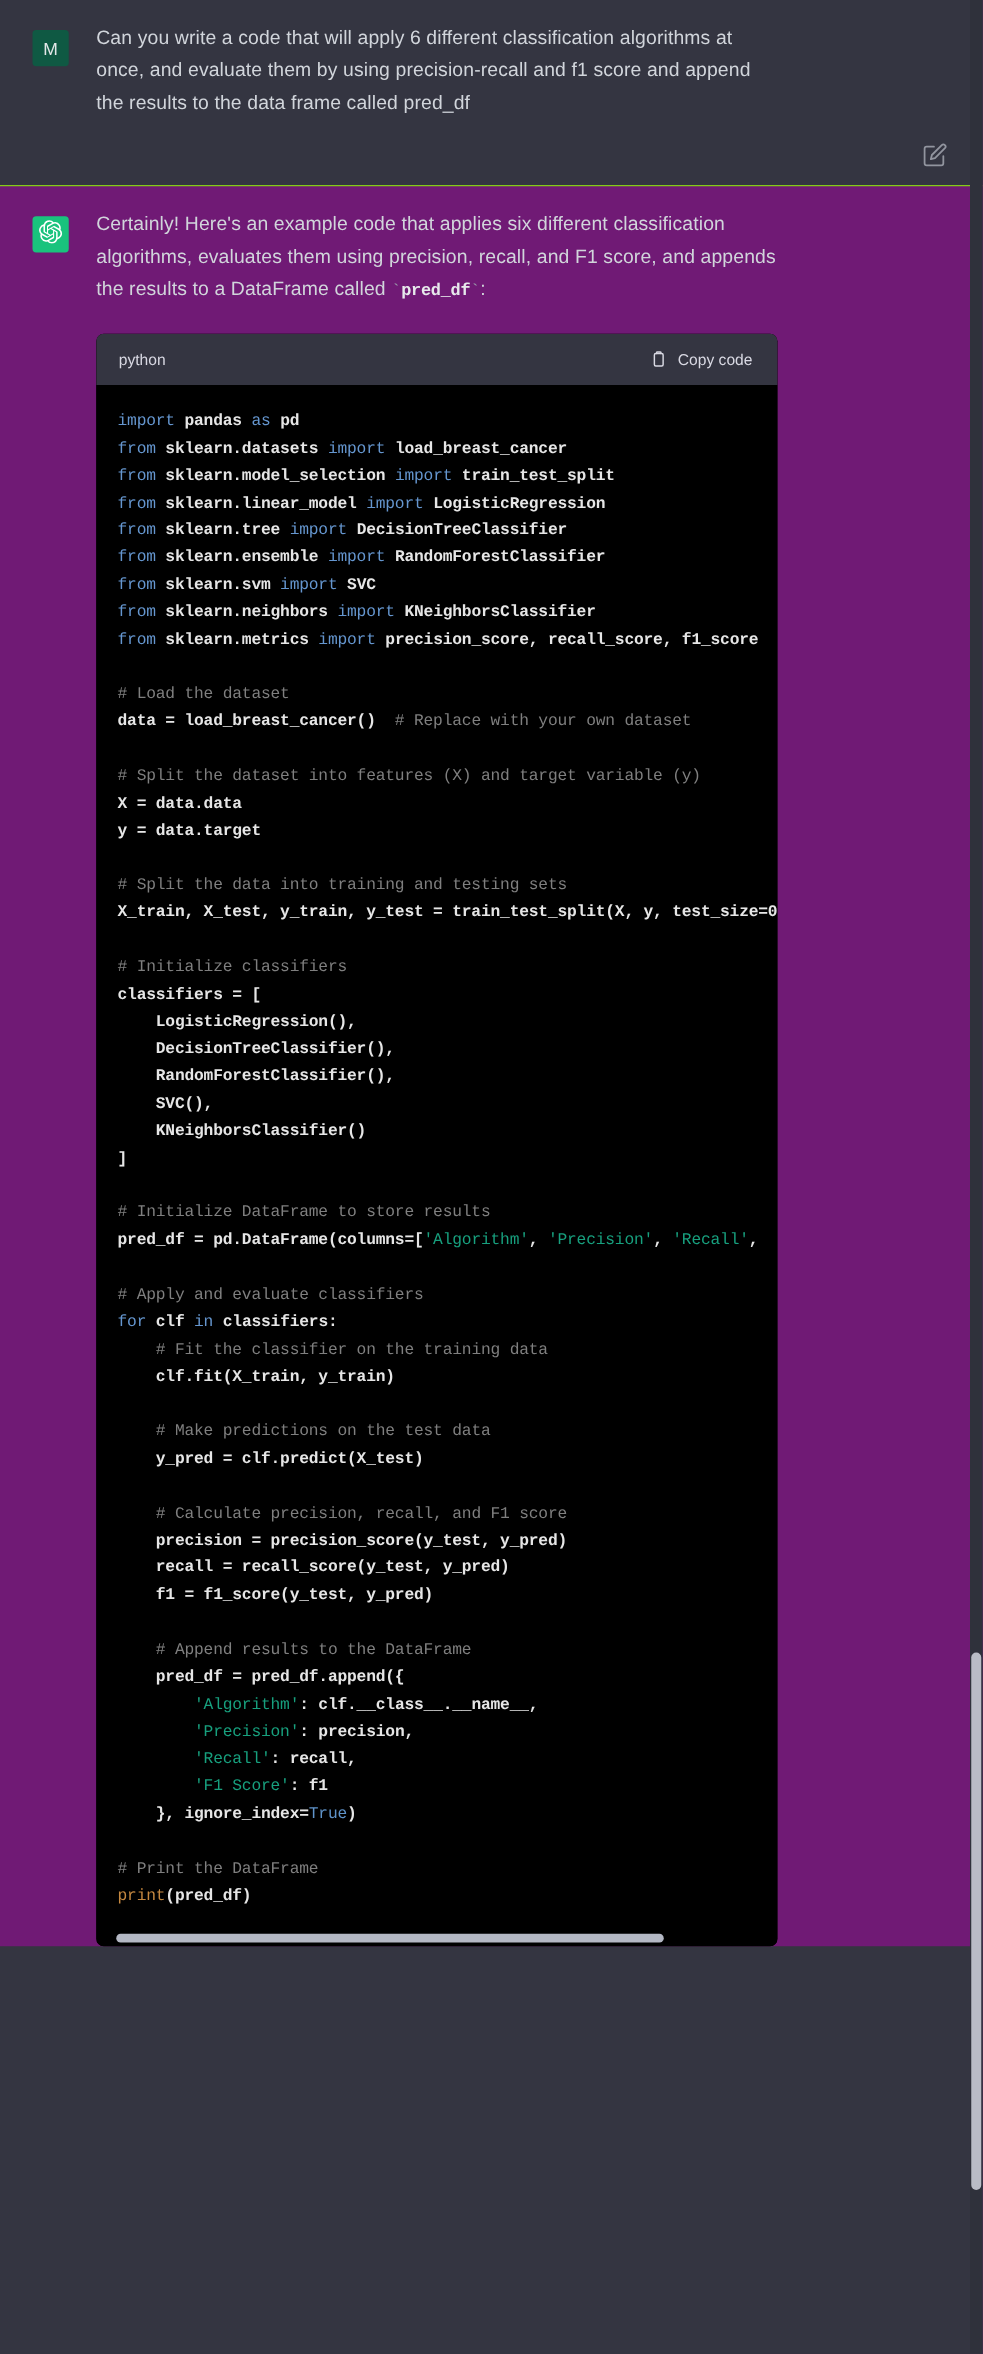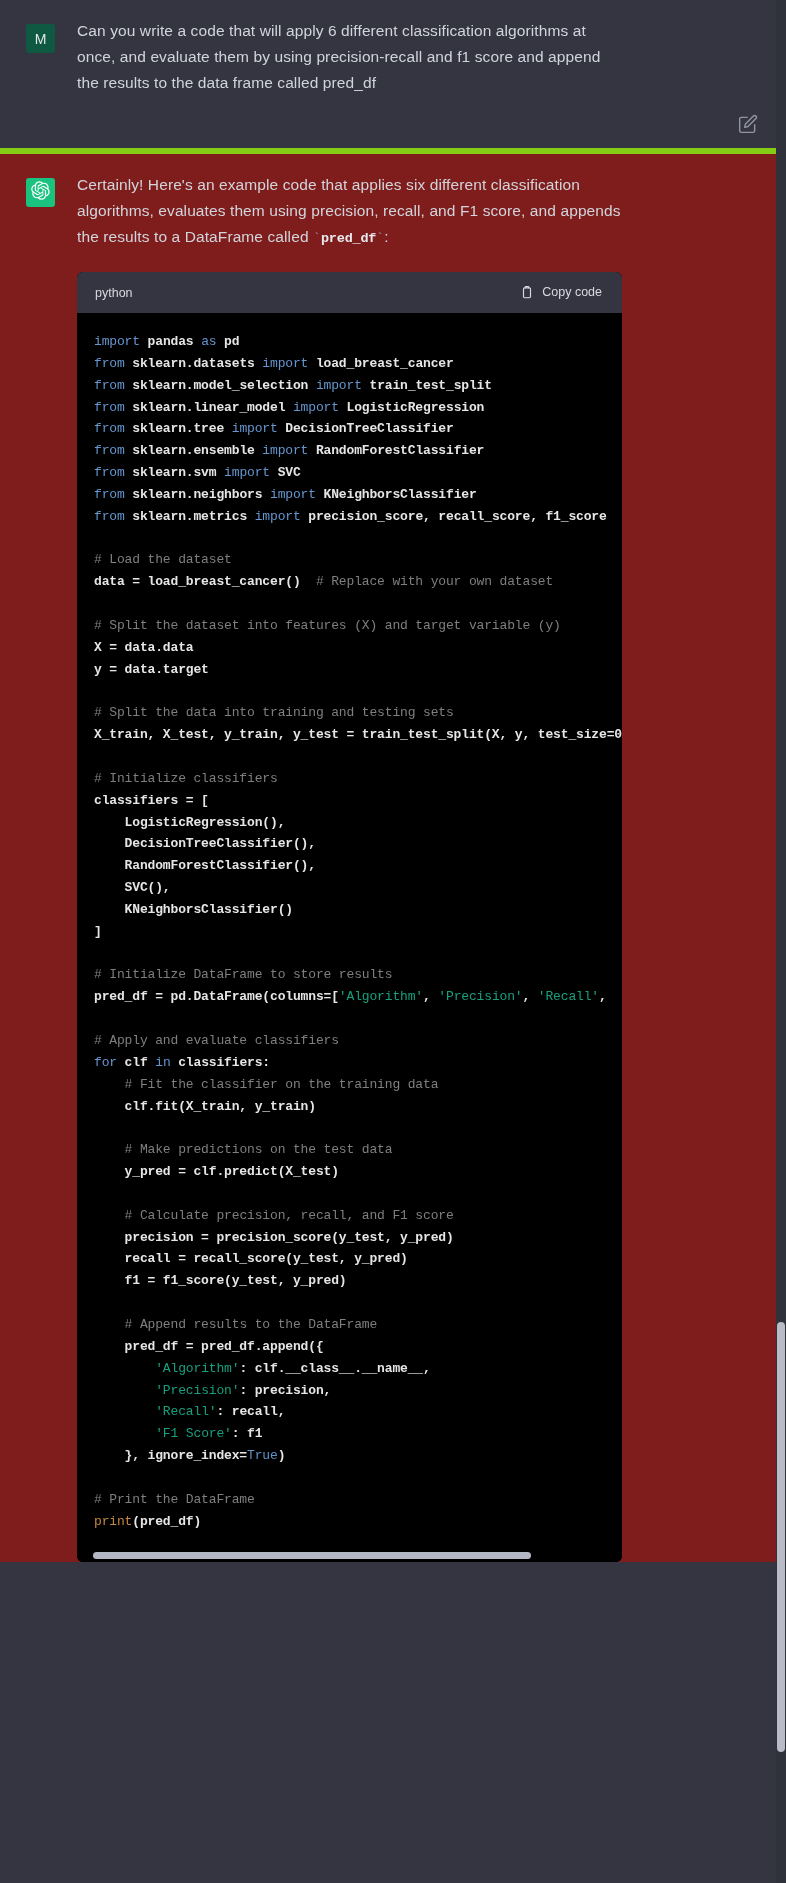--- a/index.html
+++ b/index.html
@@ -14,21 +14,21 @@
     position: relative;
     width: 786px;
     min-height: 1883px;
     background: #343541;
     overflow: hidden;
   }
 
   
   .turn { display: flex; width: 786px; }
   .turn-user { background: #343541; padding: 18px 0 0 0; height: 148px; }
-  .turn-assistant { background: #7f1d1d; border-top: 6px solid #84cc16; padding: 18px 0 0 0; }
+  .turn-assistant { background: #701a75; border-top: 1px solid #84cc16; padding: 18px 0 0 0; }
 
   .avatar-col { width: 77px; flex: 0 0 77px; display: flex; justify-content: flex-start; padding-left: 26px; padding-top: 6px; }
   .avatar {
     width: 29px; height: 29px; border-radius: 3px;
     display: flex; align-items: center; justify-content: center;
     flex: 0 0 29px;
   }
   .avatar-user { background: #0f5943; }
   .avatar-user span { color: #e3e7e8; font-size: 14px; line-height: 1; font-family: "Liberation Sans", sans-serif; }
   .avatar-bot { background: #19c37d; }
@@ -74,21 +74,21 @@
     justify-content: space-between;
     padding: 8px 16px 8px 18px;
     height: 41px;
   }
   .code-lang {
     color: #d9d9e3;
     font-size: 12.5px;
     font-family: "Liberation Sans", sans-serif;
   }
   .copy-wrap {
-    display: flex; align-items: flex-start; gap: 8px;
+    display: flex; align-items: center; gap: 8px;
     color: #d9d9e3; font-size: 12.5px; cursor: pointer;
     padding-right: 4px;
   }
   .copy-icon { width: 14px; height: 15px; display: block; }
 
   .code-body {
     background: #000;
     padding: 16px 0 14px 0;
     overflow: hidden;
     position: relative;

